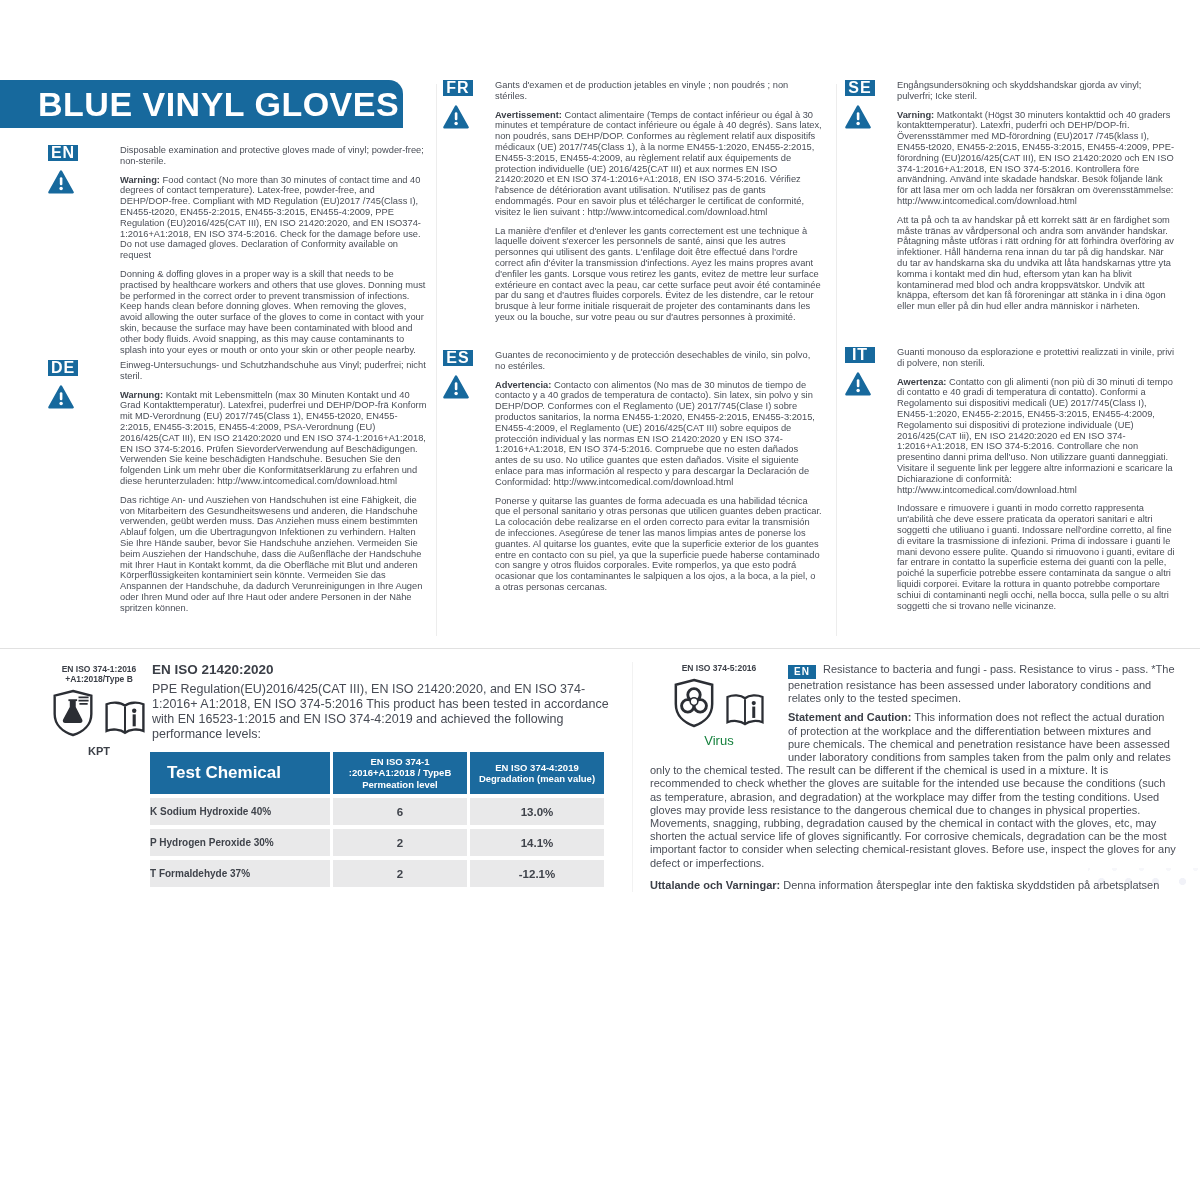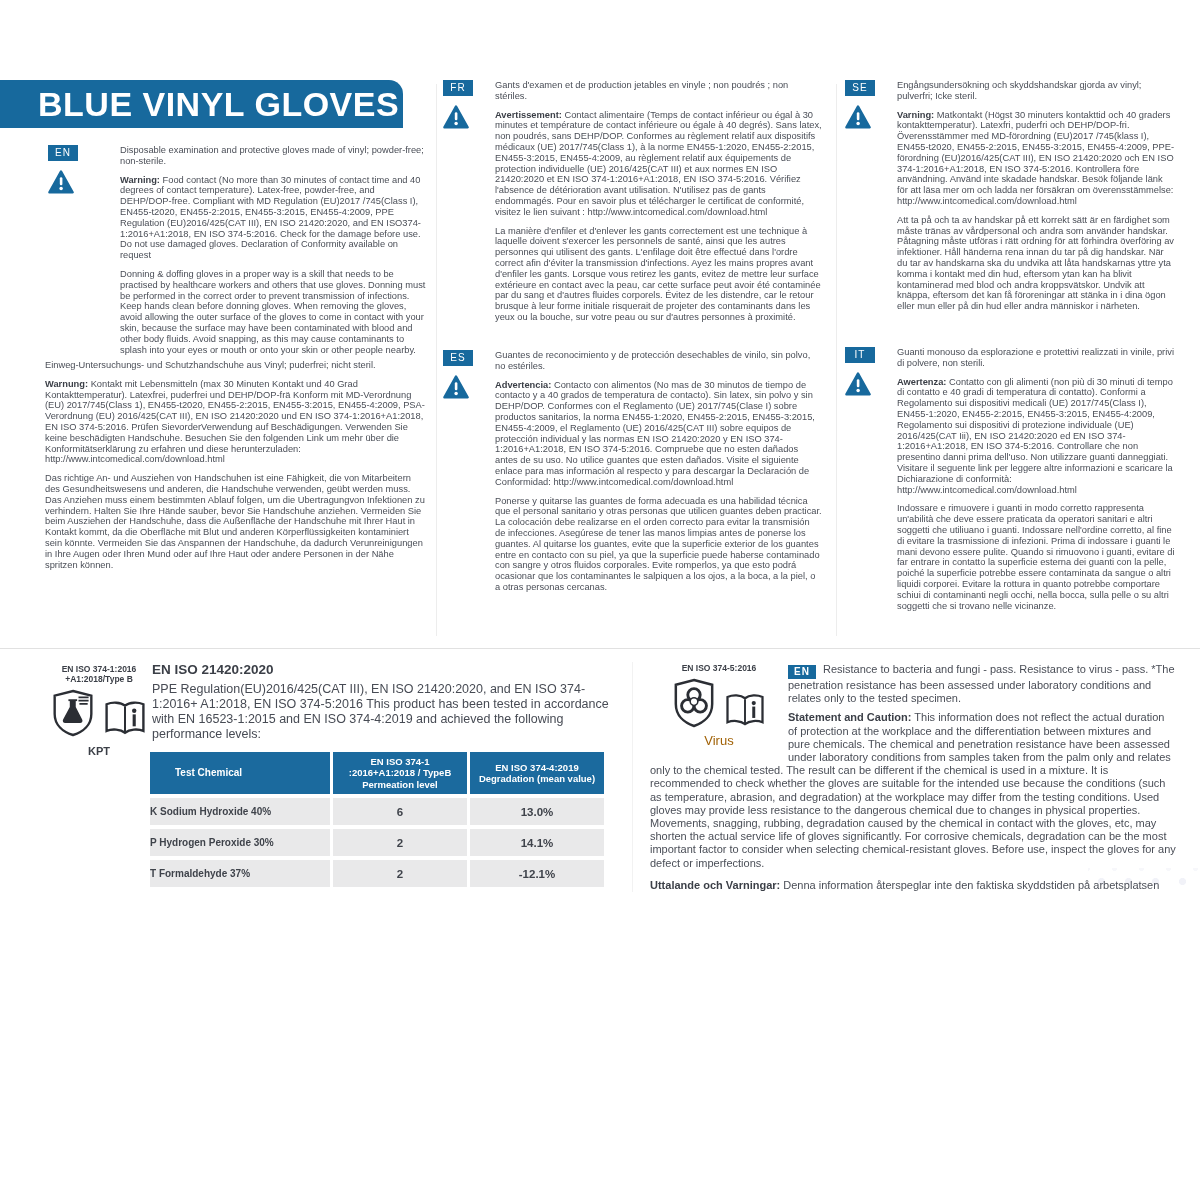--- a/index.html
+++ b/index.html
@@ -23,46 +23,46 @@
   .vline { position:absolute; width:1px; background:#ededed; }
   .hline { position:absolute; height:1px; background:#e1e1e1; }
 
   
   .lang-block { position:absolute; display:flex; }
   .lang-left { flex:none; }
   .gut75 { width:75px; }
   .gut52 { width:52px; }
   .lang-badge {
     width:30px; height:16px; background:#17699d; color:#fff;
-    font-size:10px; font-weight:normal; text-align:center; line-height:16px; letter-spacing:1px;
+    font-size:16px; font-weight:bold; text-align:center; line-height:16px; letter-spacing:1px;
   }
   .ml3 { margin-left:3px; }
   .warn-tri { display:block; margin-top:9px; width:27px; }
   .lang-text { flex:1; font-size:9.3px; line-height:10.8px; color:#4a4e57; }
   .lang-text p { margin:0 0 8px 0; }
   .lead { color:#3b3f47; font-weight:bold; }
 
   
   .cert-block { position:absolute; text-align:center; }
   .cert-label { font-size:8.5px; font-weight:bold; color:#3b3f47; line-height:10px; }
   .cert-icons { display:flex; justify-content:center; align-items:flex-end; gap:7px; margin-top:5px; }
   .cert-caption-kpt { font-size:11px; font-weight:bold; color:#3b3f47; margin-top:4px; }
-  .cert-caption-virus { font-size:13px; color:#a16207; margin-top:3px; }
+  .cert-caption-virus { font-size:13px; color:#15803d; margin-top:3px; }
 
   #iso-title { left:152px; top:662px; font-size:13.5px; font-weight:bold; color:#3b3f47; }
   #iso-para  { left:152px; top:682px; width:465px; font-size:12.5px; line-height:15px; }
 
   
   #table1 { left:150px; top:752px; width:452px; display:grid;
             grid-template-columns:180px 134px 134px; column-gap:3px; row-gap:4px; }
   #table1 .th {
     background:#1b6a9e; color:#fff; height:42px; display:flex; align-items:center; justify-content:center;
     font-size:9.5px; font-weight:bold; text-align:center; white-space:pre-line; line-height:11.5px;
   }
-  #table1 .th.first { justify-content:flex-start; padding-left:25px; font-size:10px; box-sizing:border-box; }
+  #table1 .th.first { justify-content:flex-start; padding-left:17px; font-size:17px; box-sizing:border-box; }
   #table1 .td {
     background:#e9e9ea; height:27px; display:flex; align-items:center; justify-content:center;
     font-size:11.5px; font-weight:bold; color:#3f434b;
   }
   #table1 .td.first { justify-content:flex-start; padding-left:0; font-size:10px; box-sizing:border-box; }
 
   #perm-note { left:152px; top:897px; width:462px; font-size:12.5px; line-height:15px; font-weight:normal; color:#3b3f47;margin-top:8px; }
 
   
   #table2 { left:150px; top:934px; width:452px; display:grid;
@@ -149,20 +149,30 @@
       </span>
     </div>
     <div class="lang-text">
       <p>Disposable examination and protective gloves made of vinyl; powder-free; non-sterile.</p>
       <p><b class="lead">Warning:</b> <span>Food contact (No more than 30 minutes of contact time and 40 degrees of contact temperature). Latex-free, powder-free, and DEHP/DOP-free. Compliant with MD Regulation (EU)2017 /745(Class I), EN455-t2020, EN455-2:2015, EN455-3:2015, EN455-4:2009, PPE Regulation (EU)2016/425(CAT III), EN ISO 21420:2020, and EN ISO374-1:2016+A1:2018, EN ISO 374-5:2016. Check for the damage before use. Do not use damaged gloves. Declaration of Conformity available on request</span></p>
       <p>Donning &amp; doffing gloves in a proper way is a skill that needs to be practised by healthcare workers and others that use gloves. Donning must be performed in the correct order to prevent transmission of infections. Keep hands clean before donning gloves. When removing the gloves, avoid allowing the outer surface of the gloves to come in contact with your skin, because the surface may have been contaminated with blood and other body fluids. Avoid snapping, as this may cause contaminants to splash into your eyes or mouth or onto your skin or other people nearby.</p>
     </div>
   </div>
 
   <div class="lang-block" style="left:45px; top:360px; width:383px;">
+    <div class="lang-left gut75">
+      <div class="lang-badge ml3">DE</div>
+      <span class="warn-tri ml3">
+        <svg viewBox="0 0 24 22" width="26" height="24">
+            <path d="M12 1.2 L22.8 20.6 H1.2 Z" fill="#17699d" stroke="#17699d" stroke-width="2" stroke-linejoin="round"></path>
+            <rect x="10.9" y="6.5" width="2.4" height="7.5" rx="1.2" fill="#fff"></rect>
+            <circle cx="12.1" cy="17" r="1.6" fill="#fff"></circle>
+          </svg>
+      </span>
+    </div>
     <div class="lang-text">
       <p>Einweg-Untersuchungs- und Schutzhandschuhe aus Vinyl; puderfrei; nicht steril.</p>
       <p><b class="lead">Warnung:</b> <span>Kontakt mit Lebensmitteln (max 30 Minuten Kontakt und 40 Grad Kontakttemperatur). Latexfrei, puderfrei und DEHP/DOP-frä Konform mit MD-Verordnung (EU) 2017/745(Class 1), EN455-t2020, EN455-2:2015, EN455-3:2015, EN455-4:2009, PSA-Verordnung (EU) 2016/425(CAT III), EN ISO 21420:2020 und EN ISO 374-1:2016+A1:2018, EN ISO 374-5:2016. Prüfen SievorderVerwendung auf Beschädigungen. Verwenden Sie keine beschädigten Handschuhe. Besuchen Sie den folgenden Link um mehr über die Konformitätserklärung zu erfahren und diese herunterzuladen: http://www.intcomedical.com/download.html</span></p>
       <p>Das richtige An- und Ausziehen von Handschuhen ist eine Fähigkeit, die von Mitarbeitern des Gesundheitswesens und anderen, die Handschuhe verwenden, geübt werden muss. Das Anziehen muss einem bestimmten Ablauf folgen, um die Ubertragungvon Infektionen zu verhindern. Halten Sie Ihre Hände sauber, bevor Sie Handschuhe anziehen. Vermeiden Sie beim Ausziehen der Handschuhe, dass die Außenfläche der Handschuhe mit Ihrer Haut in Kontakt kommt, da die Oberfläche mit Blut und anderen Körperflüssigkeiten kontaminiert sein könnte. Vermeiden Sie das Anspannen der Handschuhe, da dadurch Verunreinigungen in Ihre Augen oder Ihren Mund oder auf Ihre Haut oder andere Personen in der Nähe spritzen können.</p>
     </div>
   </div>
 
   <div class="lang-block" style="left:443px; top:80px; width:379px;">
     <div class="lang-left gut52">
       <div class="lang-badge">FR</div>

